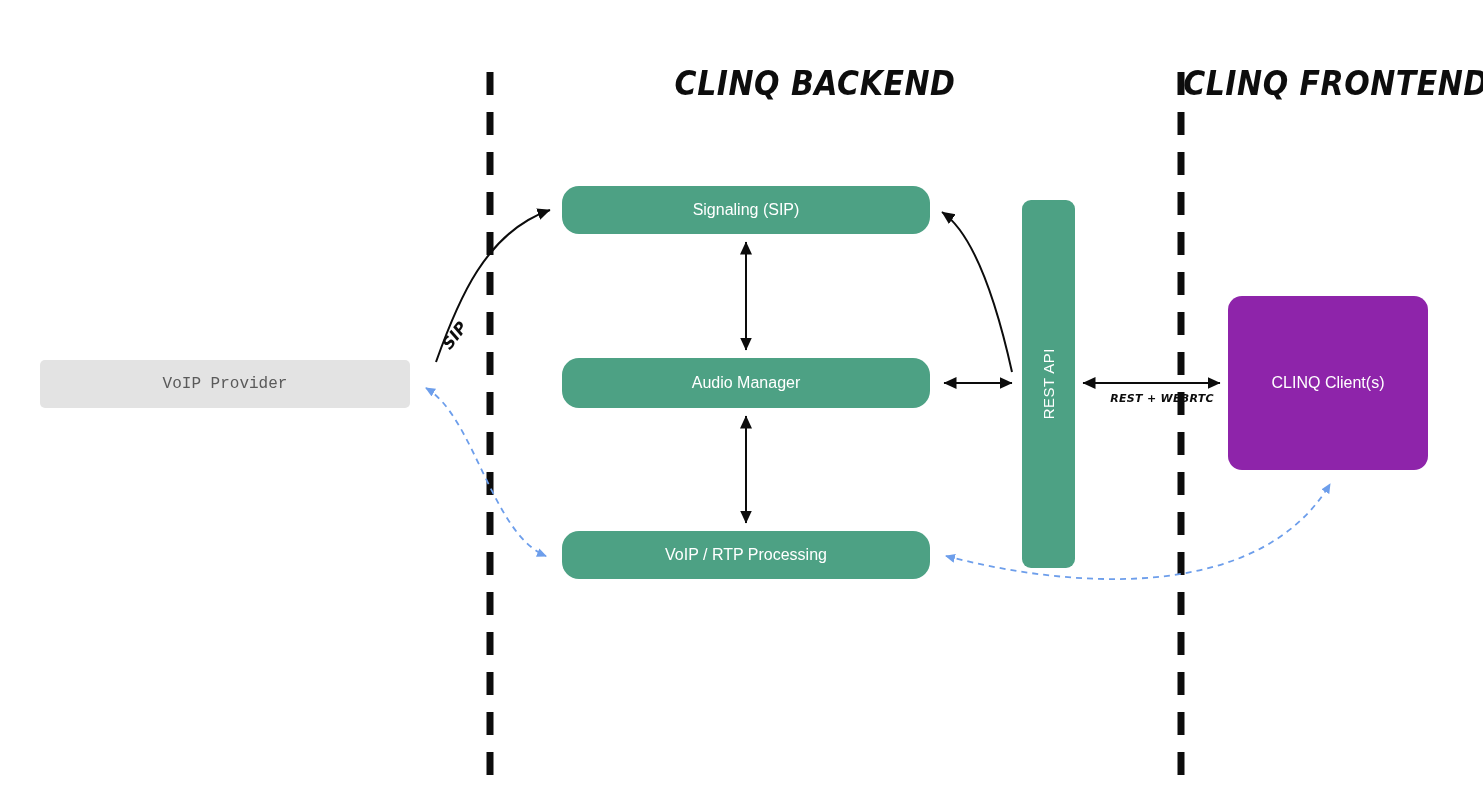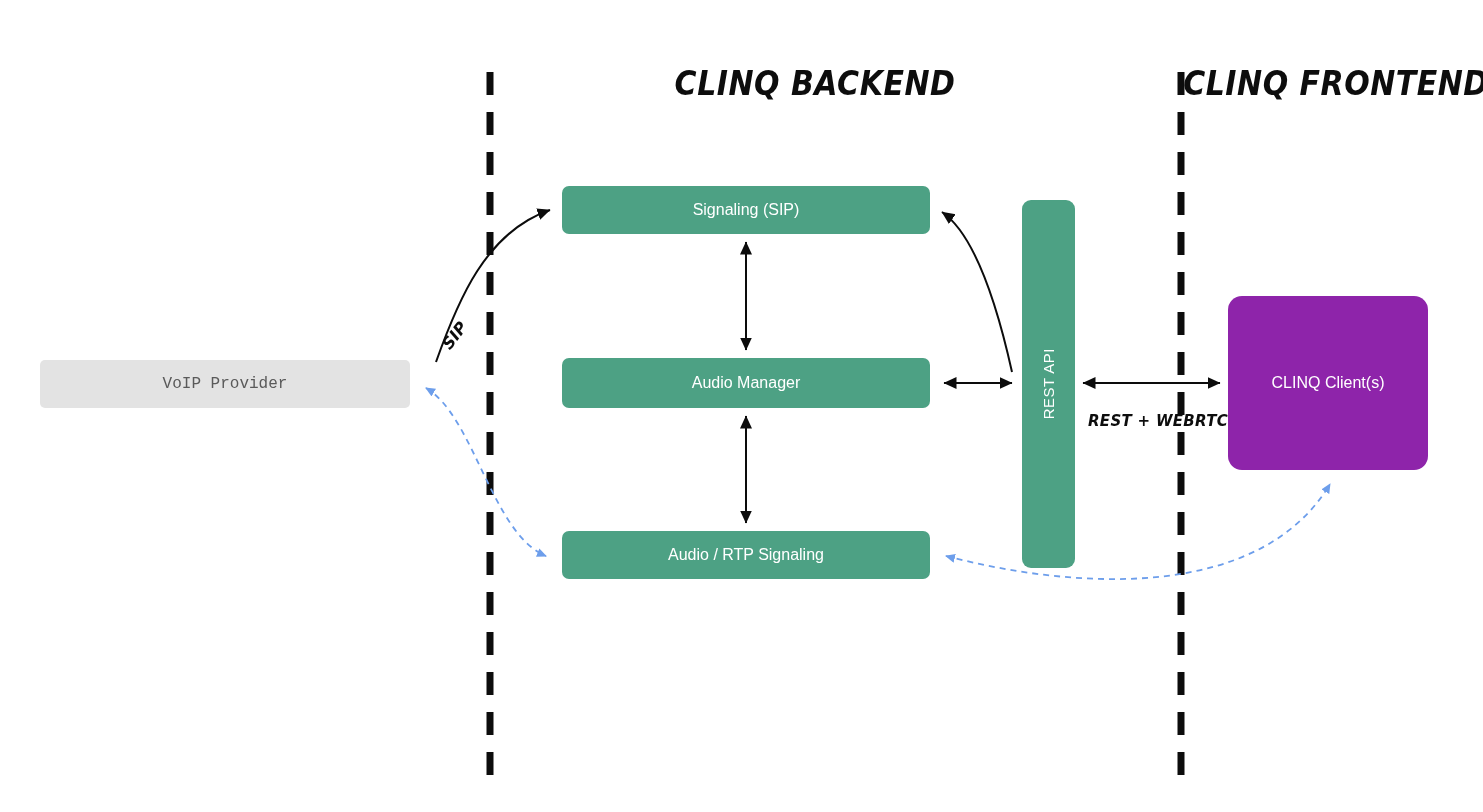--- a/index.html
+++ b/index.html
@@ -27,21 +27,21 @@
   .mk-blue { fill:var(--blue,#6d9eeb); }
 
   .node {
     position:absolute;
     display:flex; align-items:center; justify-content:center;
     font-size:16px; text-align:center;
   }
   .green {
     background:var(--green,#4da184);
     color:#ffffff;
-    border-radius:7px;
+    border-radius:17px;
   }
   .voip {
     left:40px; top:360px; width:370px; height:48px;
     background:var(--gray_box,#e3e3e3);
     color:var(--gray_text,#5a5a5a);
     border-radius:5px;
     font-family:Liberation Mono, monospace;
   }
   .signaling   { left:562px; top:186px; width:368px; height:48px; }
   .audio-mgr   { left:562px; top:358px; width:368px; height:50px; }
@@ -81,23 +81,23 @@
     font-weight:bold; font-style:italic;
     color:#0d0d0d;
     white-space:nowrap;
   }
   .sip-label {
     left:440px; top:326px;
     font-size:16px;
     transform:rotate(-52deg);
   }
   .rw-label {
-    left:1088px; top:412px; width:126px;
-    text-align:left;
-    font-size:15px;
+    left:1088px; top:392px; width:126px;
+    text-align:right;
+    font-size:11px;
     letter-spacing:0.3px;
   }
 </style>
 </head>
 <body>
 
 <div class="canvas">
 
   <svg class="layer" viewBox="0 0 1483 812">
     <defs>
@@ -125,21 +125,21 @@
 
   <div class="hdr hdr-backend">CLINQ BACKEND</div>
   <div class="hdr hdr-frontend">CLINQ FRONTEND</div>
 
   <div class="node voip">VoIP Provider</div>
 
   <div class="node green signaling">Signaling (SIP)</div>
 
   <div class="node green audio-mgr">Audio Manager</div>
 
-  <div class="node green audio-rtp">Audio / RTP Signaling</div>
+  <div class="node green audio-rtp">VoIP / RTP Processing</div>
 
   <div class="node green rest-api">
     <span class="vtext">REST API</span>
   </div>
 
   <div class="node client">CLINQ Client(s)</div>
 
   <div class="edge-label sip-label">SIP</div>
   <div class="edge-label rw-label">REST + WEBRTC</div>
 

